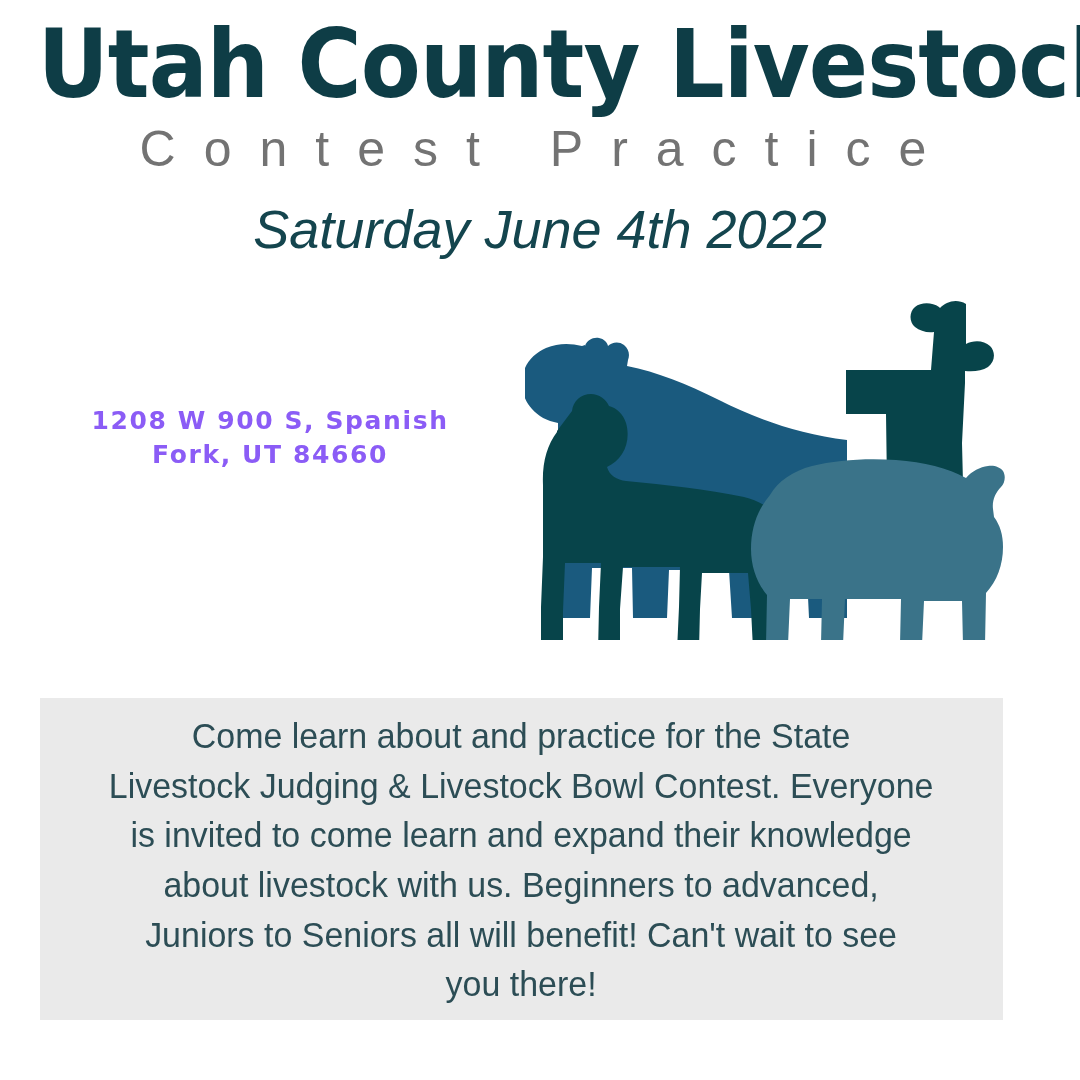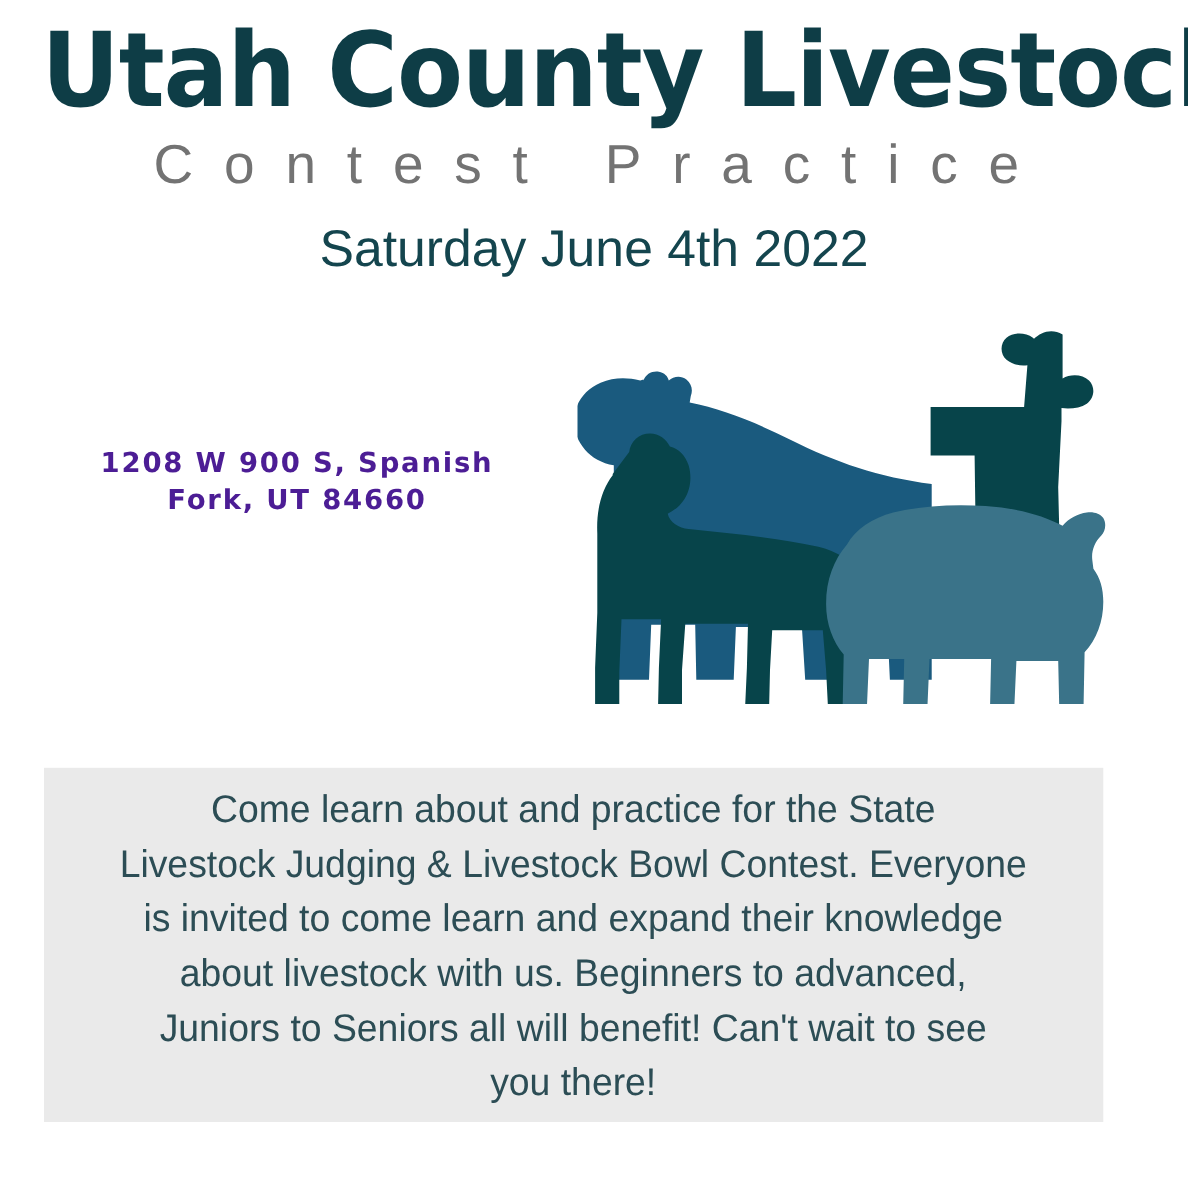--- a/index.html
+++ b/index.html
@@ -50,26 +50,27 @@
     line-height: 1.0;
     letter-spacing: 28px;
     color: #737373;
     margin: 12px 0 0 14px;
     white-space: nowrap;
   }
 
   .date-line {
     font-family: "Liberation Sans", sans-serif;
     font-weight: 300;
-    font-size: 47px;
+    font-size: 54px;
     line-height: 1.0;
     letter-spacing: 0px;
     color: #14454E;
     margin: 28px 0 0 0;
     white-space: nowrap;
+    font-style: italic;
   }
 
   
   .info-col {
     position: absolute;
     left: 40px;
     top: 376px;
     width: 460px;
     text-align: center;
   }
@@ -82,21 +83,21 @@
     color: #14454E;
     white-space: nowrap;
   }
 
   .address {
     font-family: "DejaVu Sans", sans-serif;
     font-weight: bold;
     font-size: 25px;
     line-height: 1.35;
     letter-spacing: 1.6px;
-    color: #4c1d95;
+    color: #8b5cf6;
     margin-top: 28px;
     padding: 0 36px;
   }
 
   
   .art {
     position: absolute;
     left: 525px;
     top: 300px;
     width: 510px;

